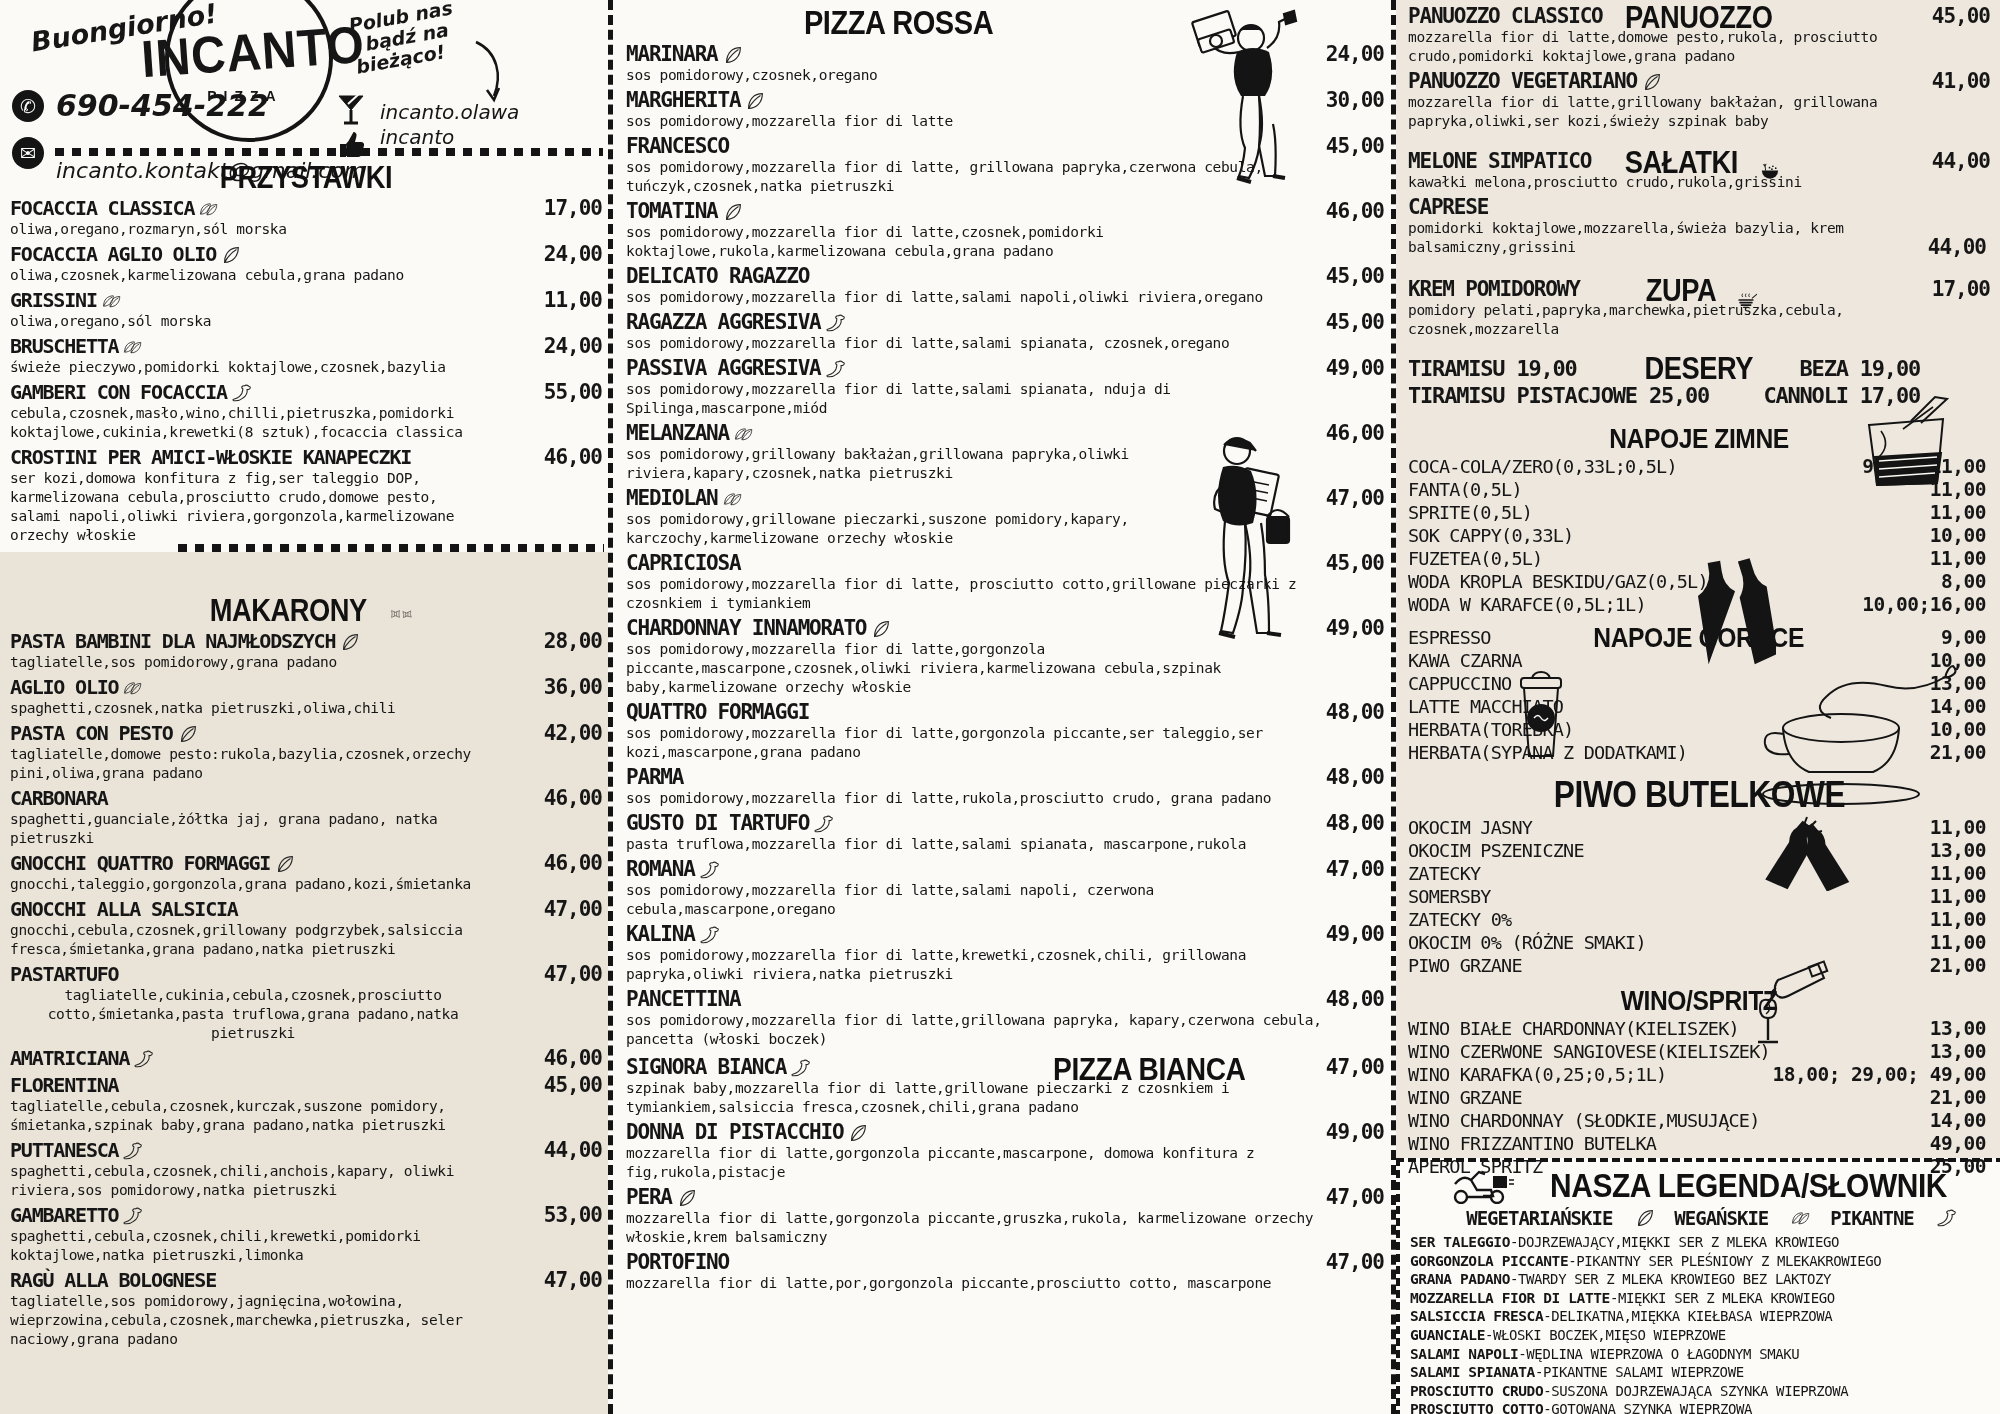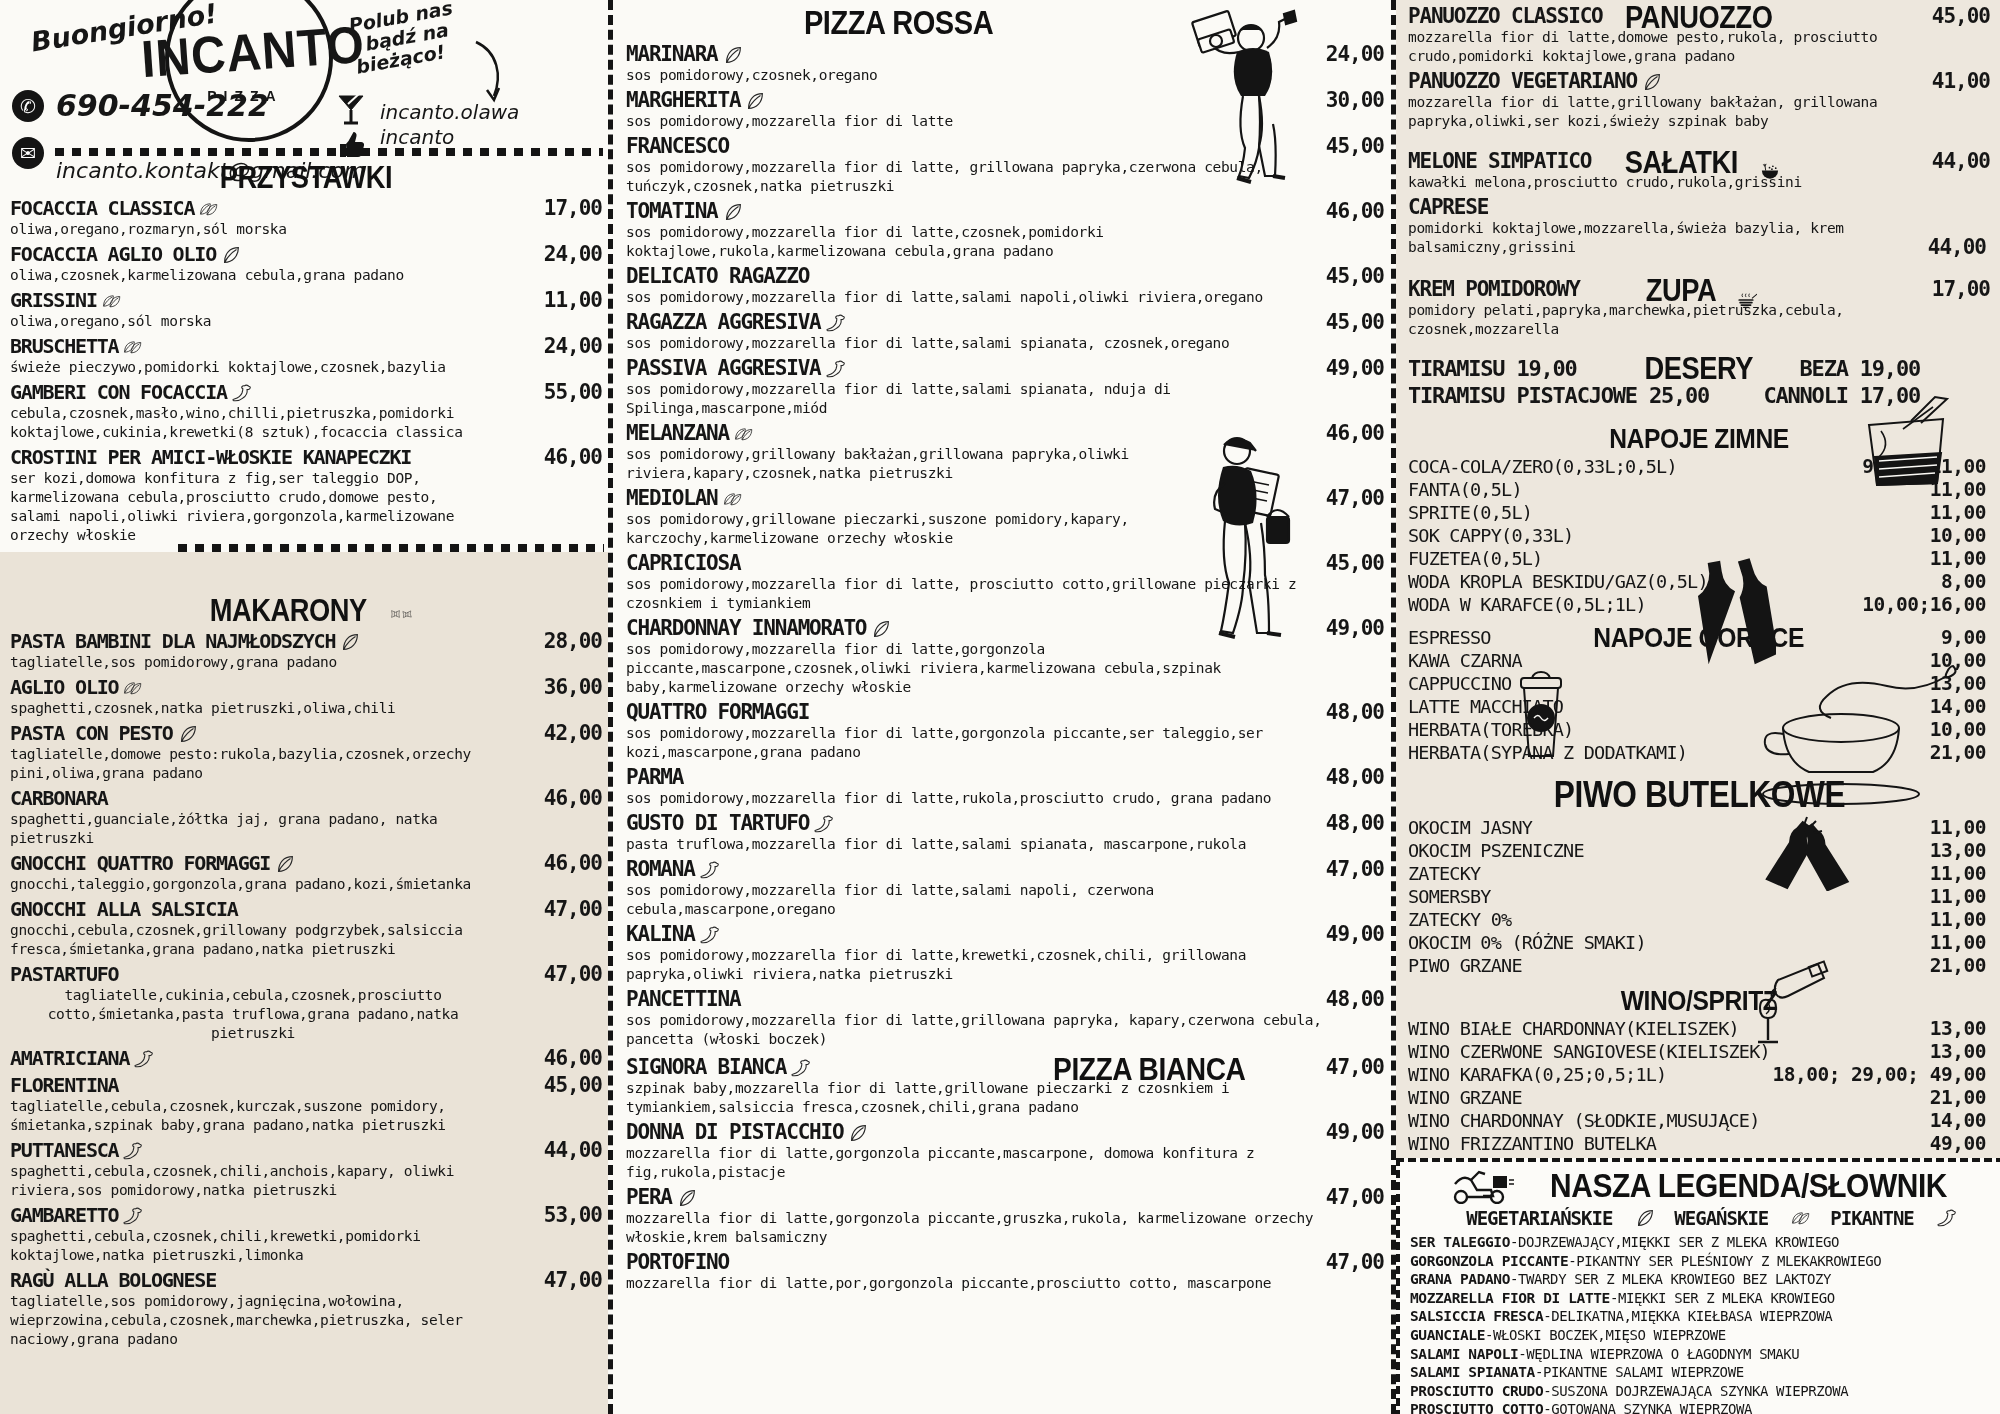--- a/index.html
+++ b/index.html
@@ -846,20 +846,24 @@
               <span class="drink-price">21,00</span>
             </div>
             <div class="drink-row">
               <span class="drink-name">WINO CHARDONNAY (SŁODKIE,MUSUJĄCE)</span>
               <span class="drink-price">14,00</span>
             </div>
             <div class="drink-row">
               <span class="drink-name">WINO FRIZZANTINO BUTELKA</span>
               <span class="drink-price">49,00</span>
             </div>
+            <div class="drink-row">
+              <span class="drink-name">APEROL SPRITZ</span>
+              <span class="drink-price">25,00</span>
+            </div>
           </div>
       </div>
     </div>
 
     <svg class="illus" style="left:300px;top:538px;" width="80" height="130" viewBox="0 0 80 130">
       <path d="M22 128 L2 62 q10 -10 8 -24 l-3 -10 l12 -4 l3 10 q4 14 16 18 z" fill="#141414" transform="rotate(8 30 60)"></path>
       <path d="M52 126 L44 58 q8 -12 4 -26 l-2 -10 l12 -2 l2 10 q2 14 12 20 l4 68 z" fill="#141414" transform="rotate(-6 58 62)"></path>
     </svg>
     <svg class="illus" style="left:118px;top:670px;" width="54" height="90" viewBox="0 0 54 90">
       <g fill="none" stroke="#141414" stroke-width="2">

